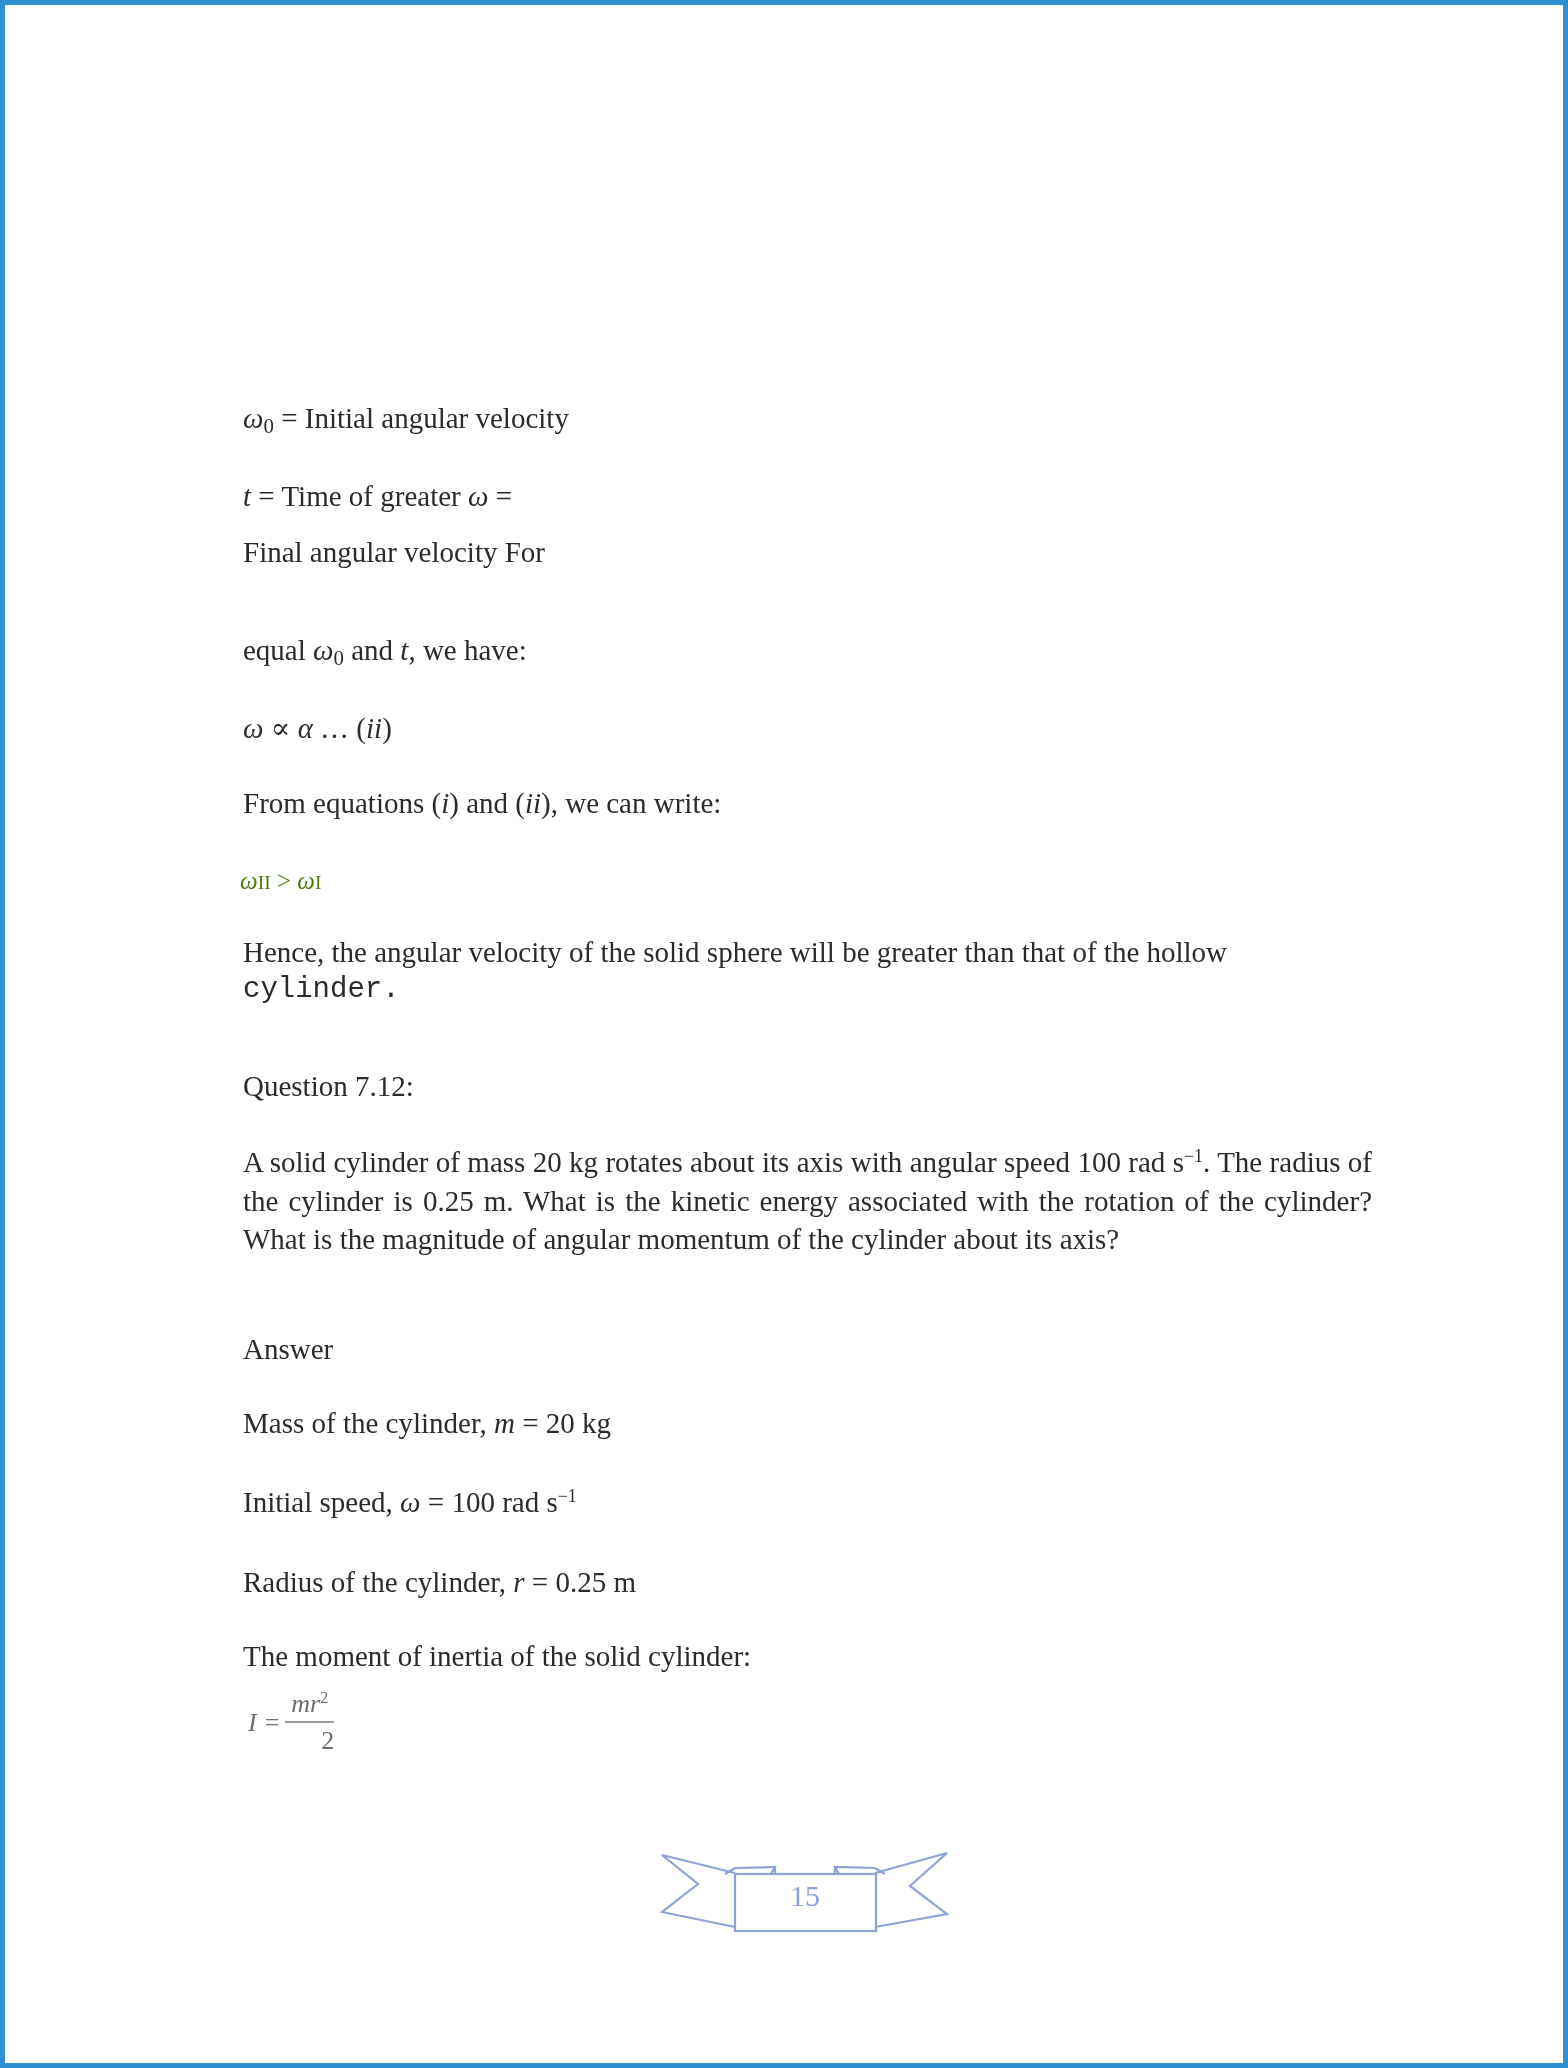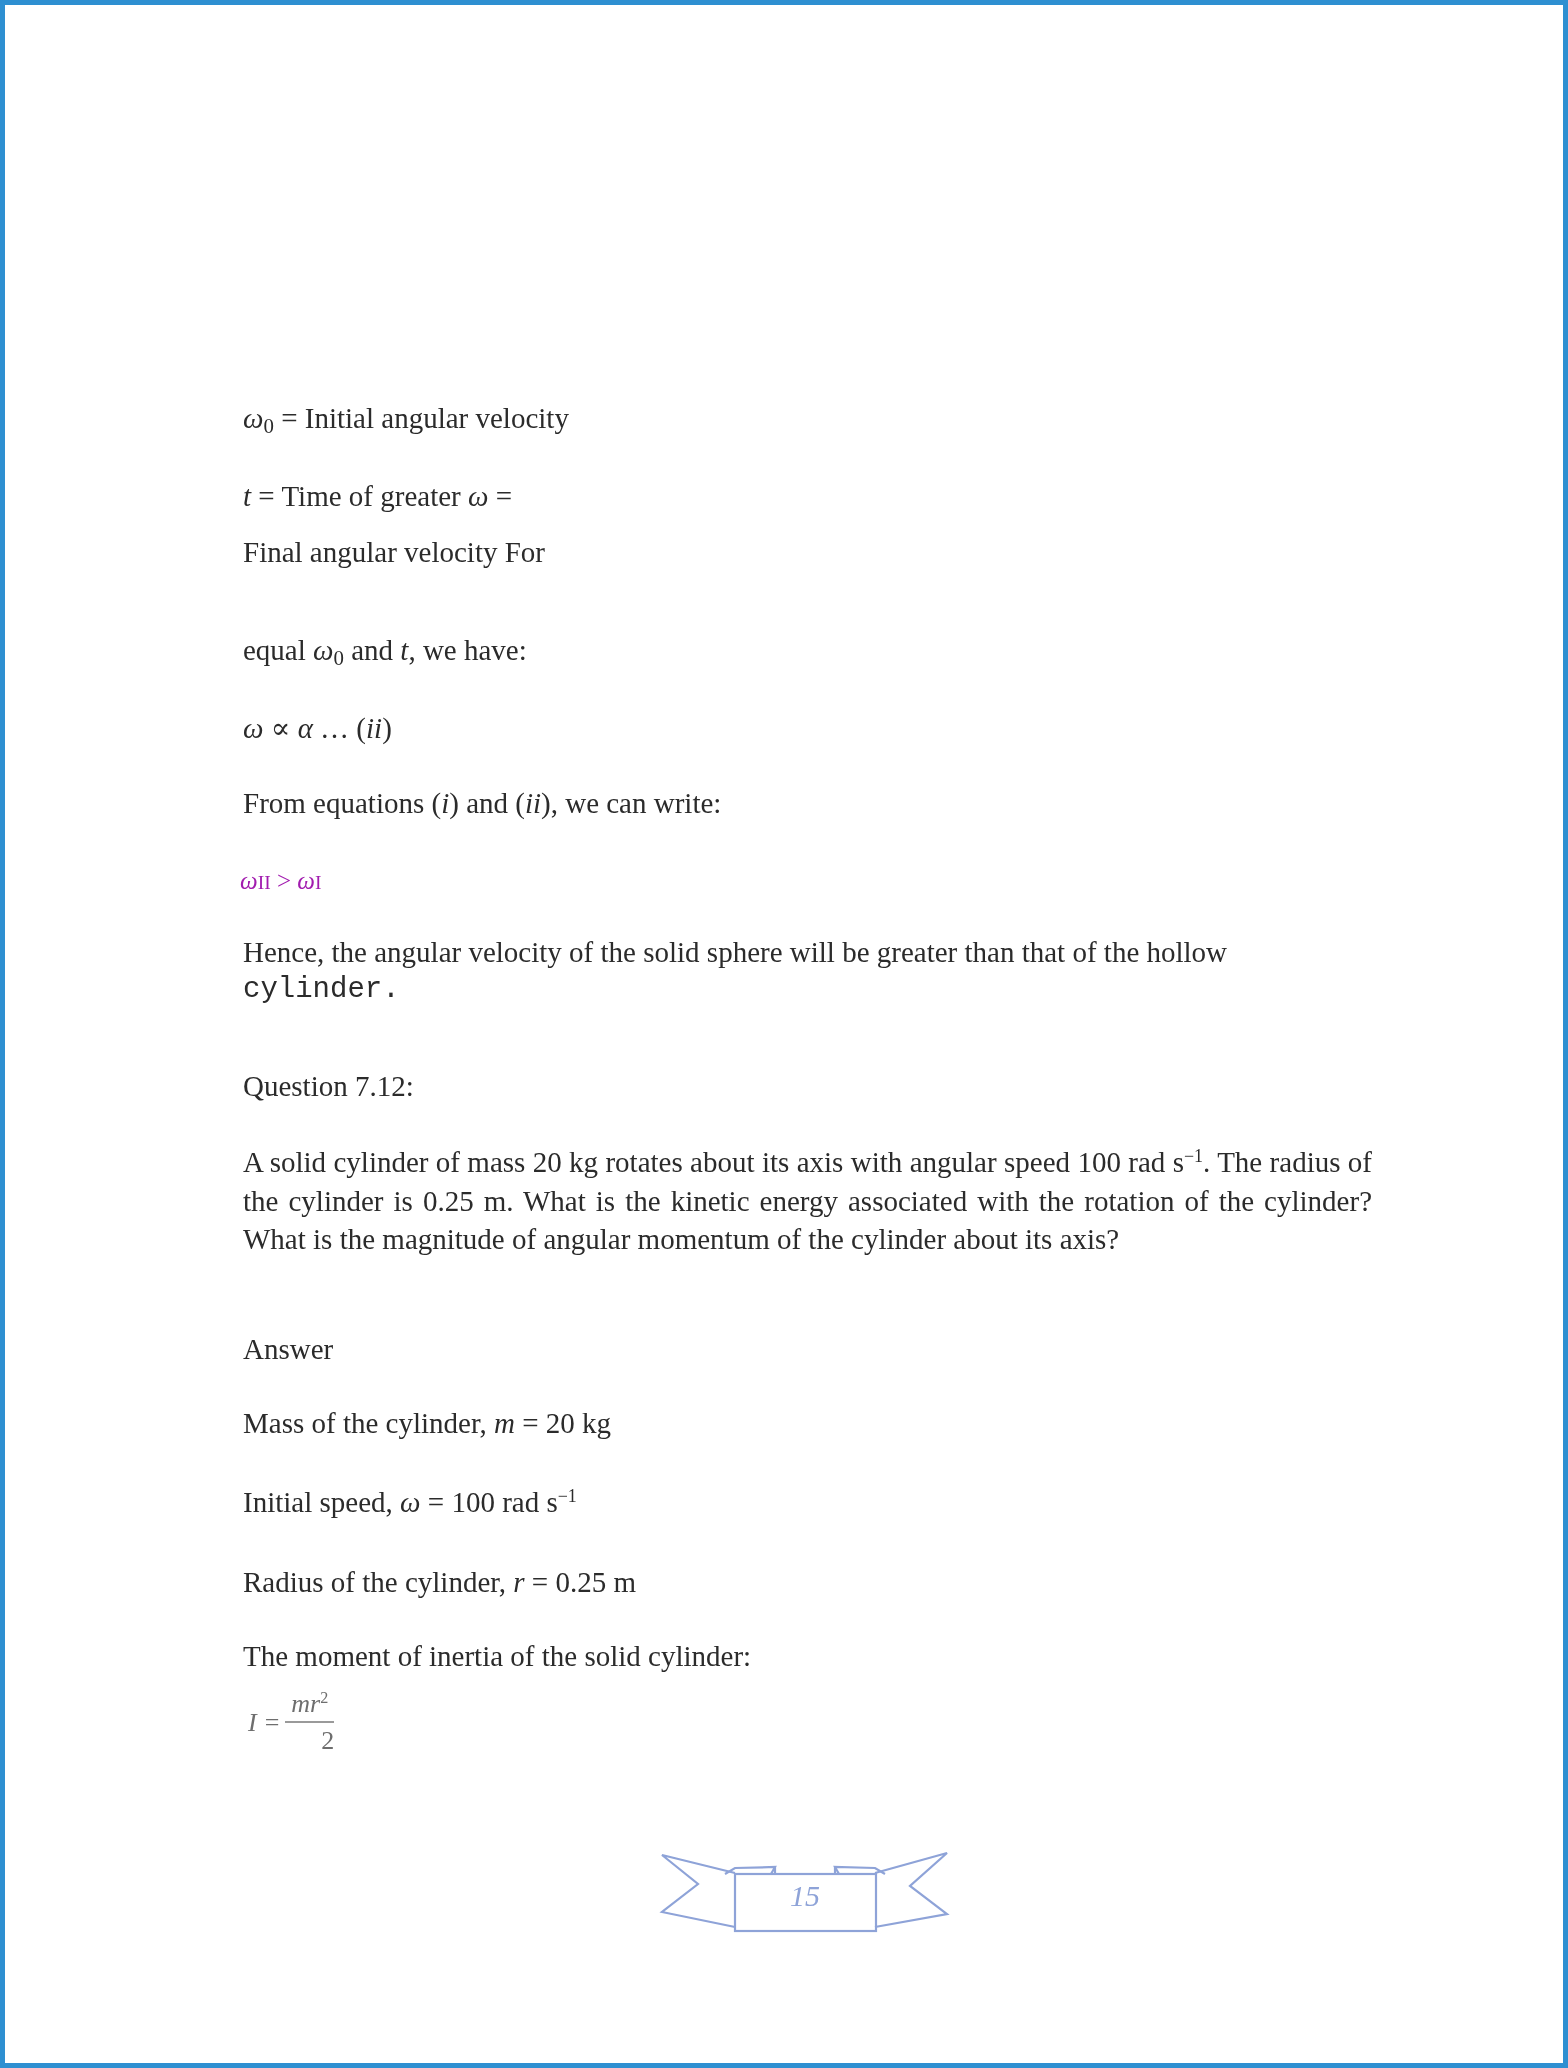--- a/index.html
+++ b/index.html
@@ -41,21 +41,21 @@
     }
     .i { font-style: italic; }
     sub { font-size: 0.72em; vertical-align: -0.22em; line-height: 0; }
     sup { font-size: 0.62em; vertical-align: 0.55em; line-height: 0; }
     .small-line {
       position: absolute;
       left: 240px;
       font-size: 25px;
       line-height: 30px;
       white-space: nowrap;
-      color: #a21caf;
+      color: #4d7c0f;
     }
     .sc { font-size: 0.78em; }
 
     .equation {
       position: absolute;
       left: 248px;
       top: 1684px;
       height: 78px;
       display: flex;
       align-items: center;
@@ -71,21 +71,20 @@
     }
     .frac .num { border-bottom: 2px solid #9a9a9a; padding: 0 6px 2px; line-height: 30px; }
     .frac .den { line-height: 32px; padding-top: 2px; }
 
     .ribbon {
       position: absolute;
       left: 655px;
       top: 1845px;
       width: 300px;
       height: 95px;
-      font-style: italic;
     }
     .ribbon svg { position: absolute; left: 0; top: 0; }
     .page-number {
       position: absolute;
       left: 80px;
       top: 34px;
       width: 140px;
       text-align: center;
       font-size: 30px;
       color: #8ea3d8;

